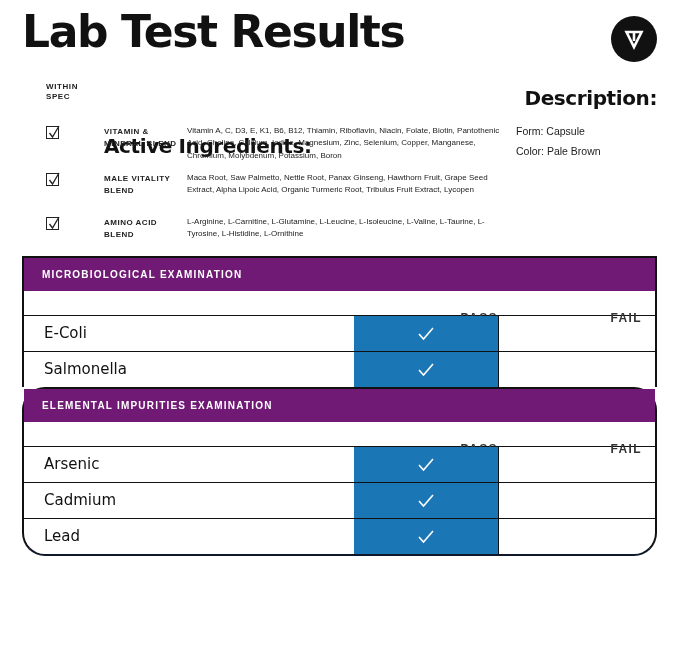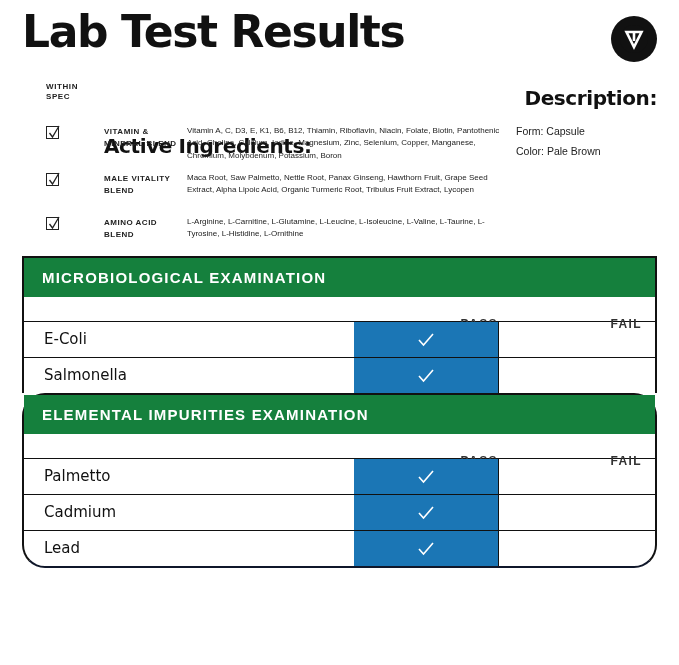--- a/index.html
+++ b/index.html
@@ -139,23 +139,23 @@
   .tables {
     position: relative;
     margin-top: 0;
   }
   .section {
     border: 2px solid #111111;
     border-bottom: none;
   }
   .section.last { border-bottom: 2px solid #0f172a; border-radius: 23px; }
   .section-bar {
-    background: #15803d;
+    background: #701a75;
     color: #ffffff;
-    font-size: 15px;
+    font-size: 10px;
     font-weight: 700;
     letter-spacing: 1.2px;
     padding: 11px 0 11px 18px;
   }
   .colhead {
     position: relative;
     height: 24px;
     border-bottom: 1.5px solid #111111;
   }
   .colhead .lbl {
@@ -293,21 +293,21 @@
     </div>
 
     <div class="section last">
       <div class="section-bar">ELEMENTAL IMPURITIES EXAMINATION</div>
       <div class="colhead">
         <div class="lbl pass">PASS</div>
         <div class="lbl fail">FAIL</div>
       </div>
 
       <div class="trow">
-        <div class="name">Palmetto</div>
+        <div class="name">Arsenic</div>
         <div class="cell-pass">
           <svg width="18" height="16" viewBox="0 0 18 16">
               <path d="M2 8 L6.5 13 L16 2" fill="none" stroke="#ffffff" stroke-width="1.6"></path>
             </svg>
         </div>
         <div class="cell-fail"></div>
       </div>
       <div class="trow">
         <div class="name">Cadmium</div>
         <div class="cell-pass">

